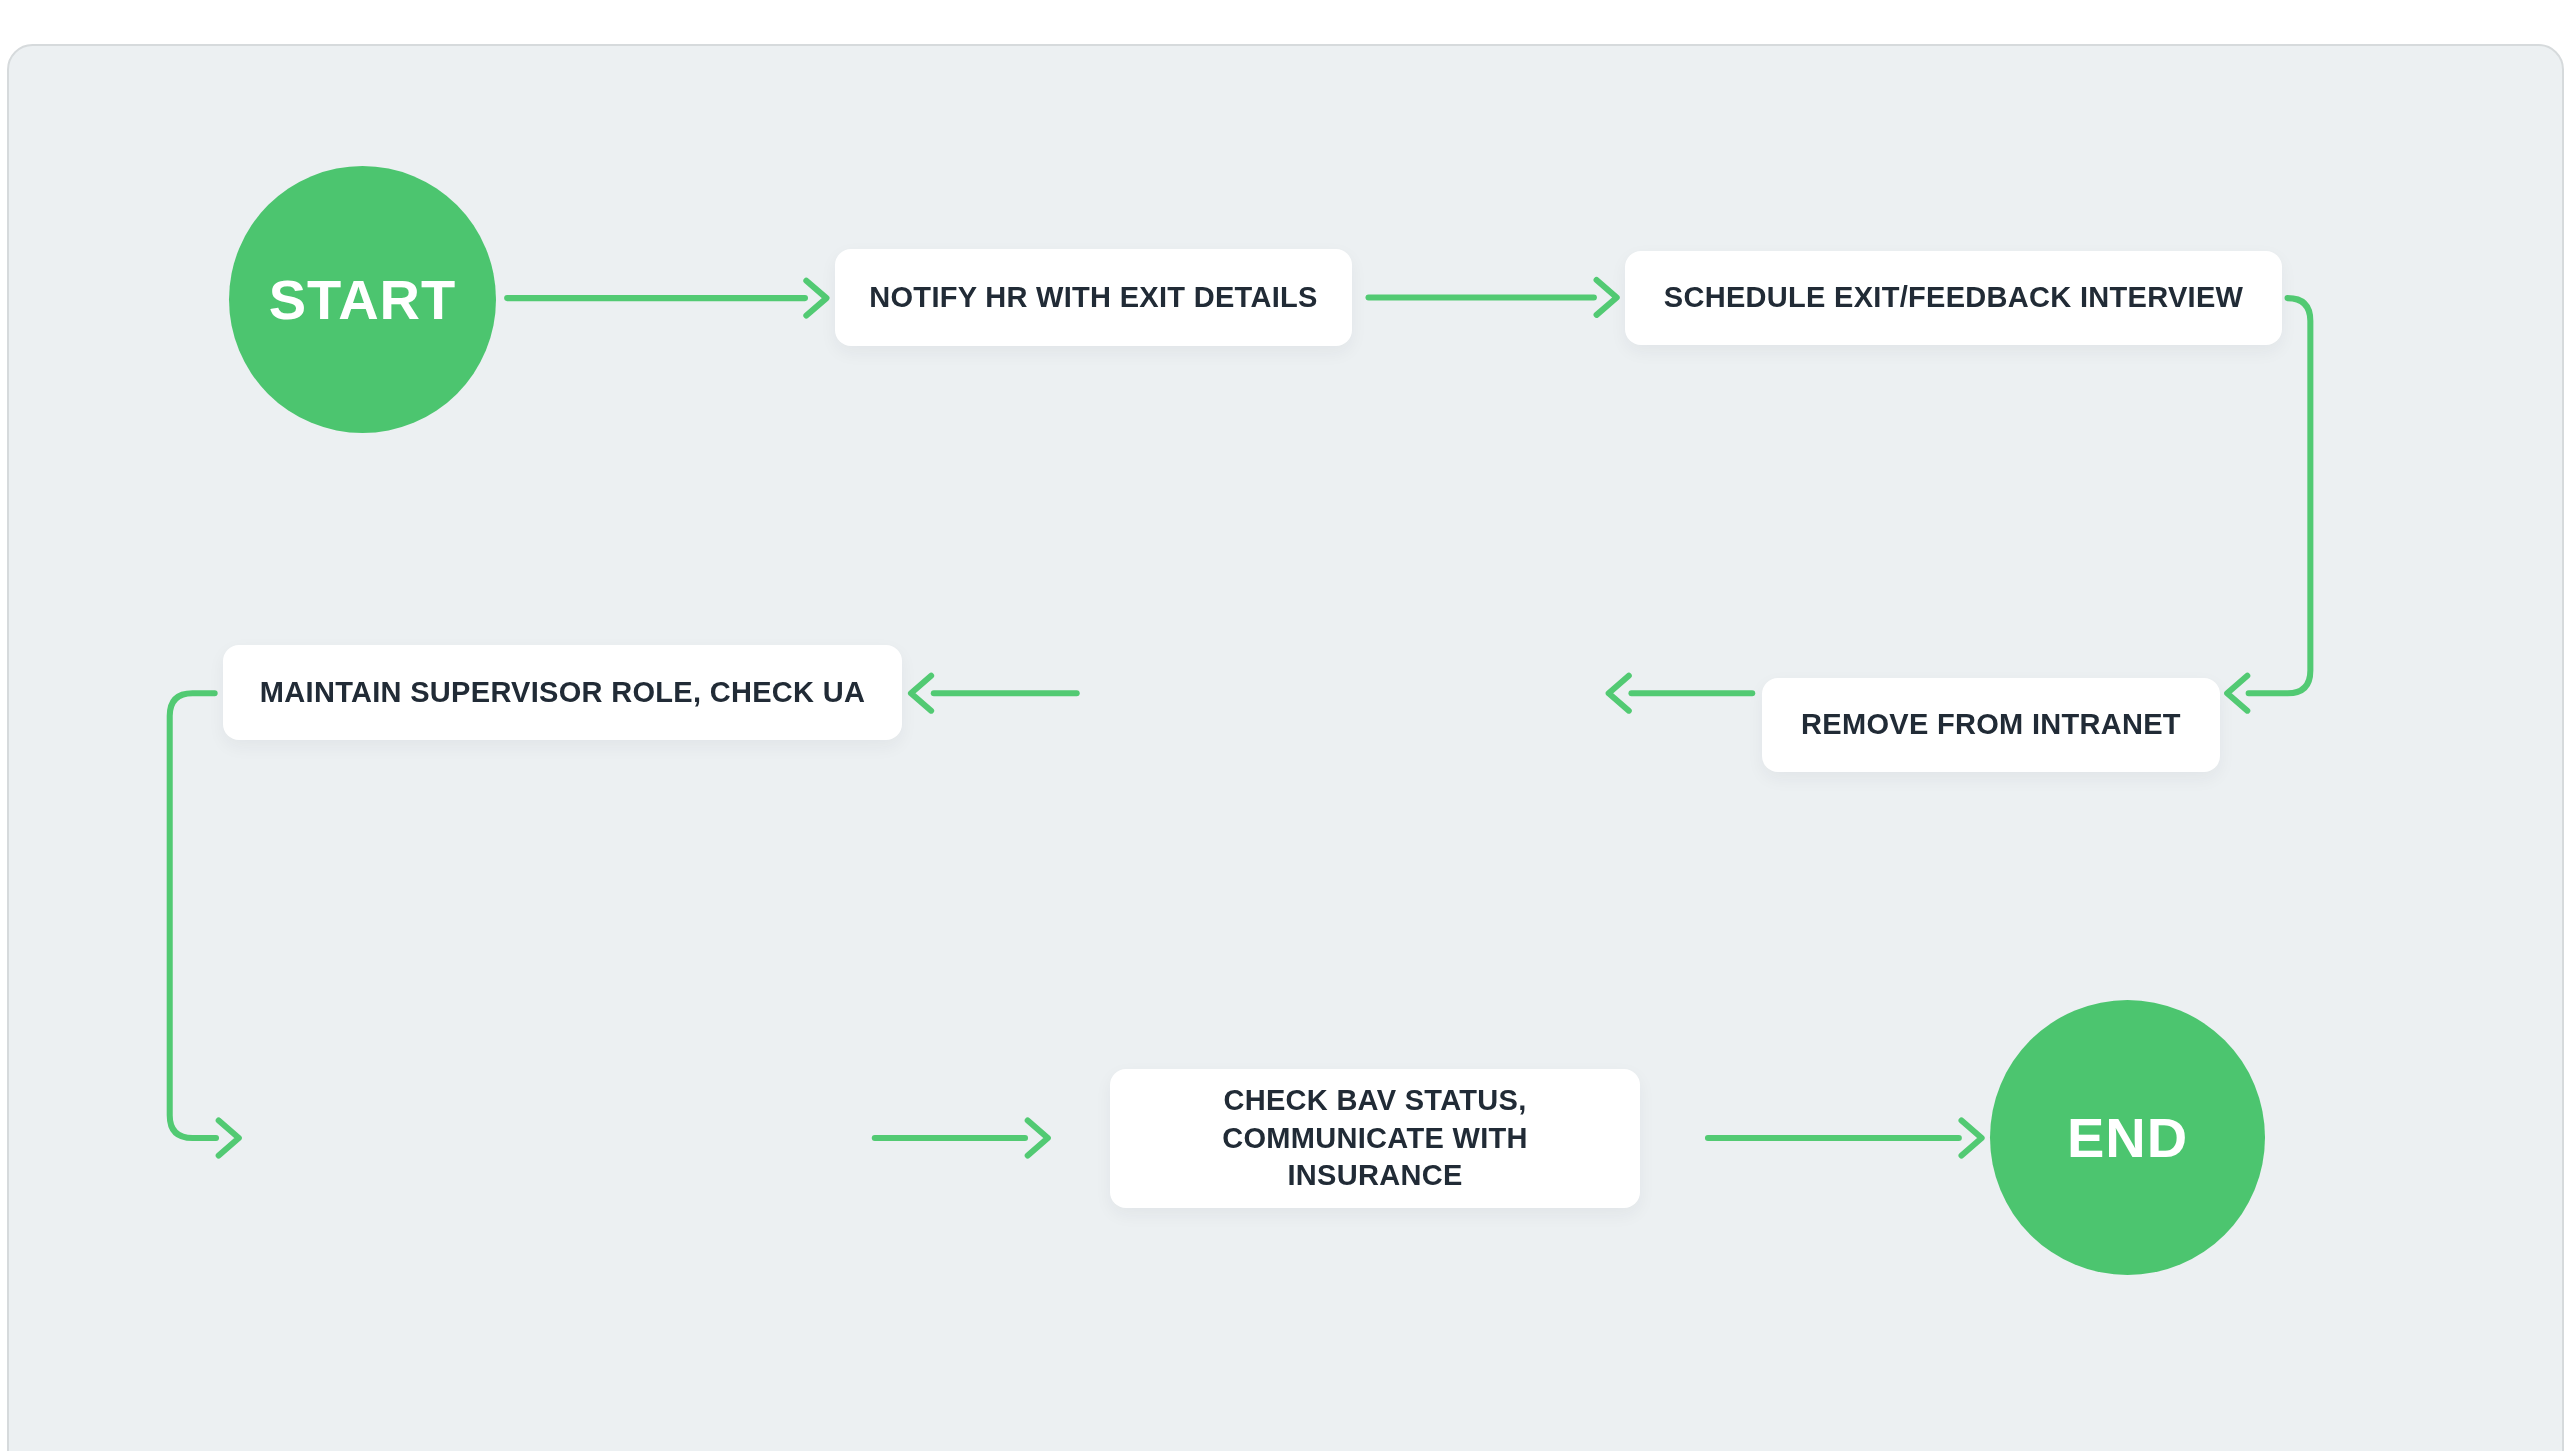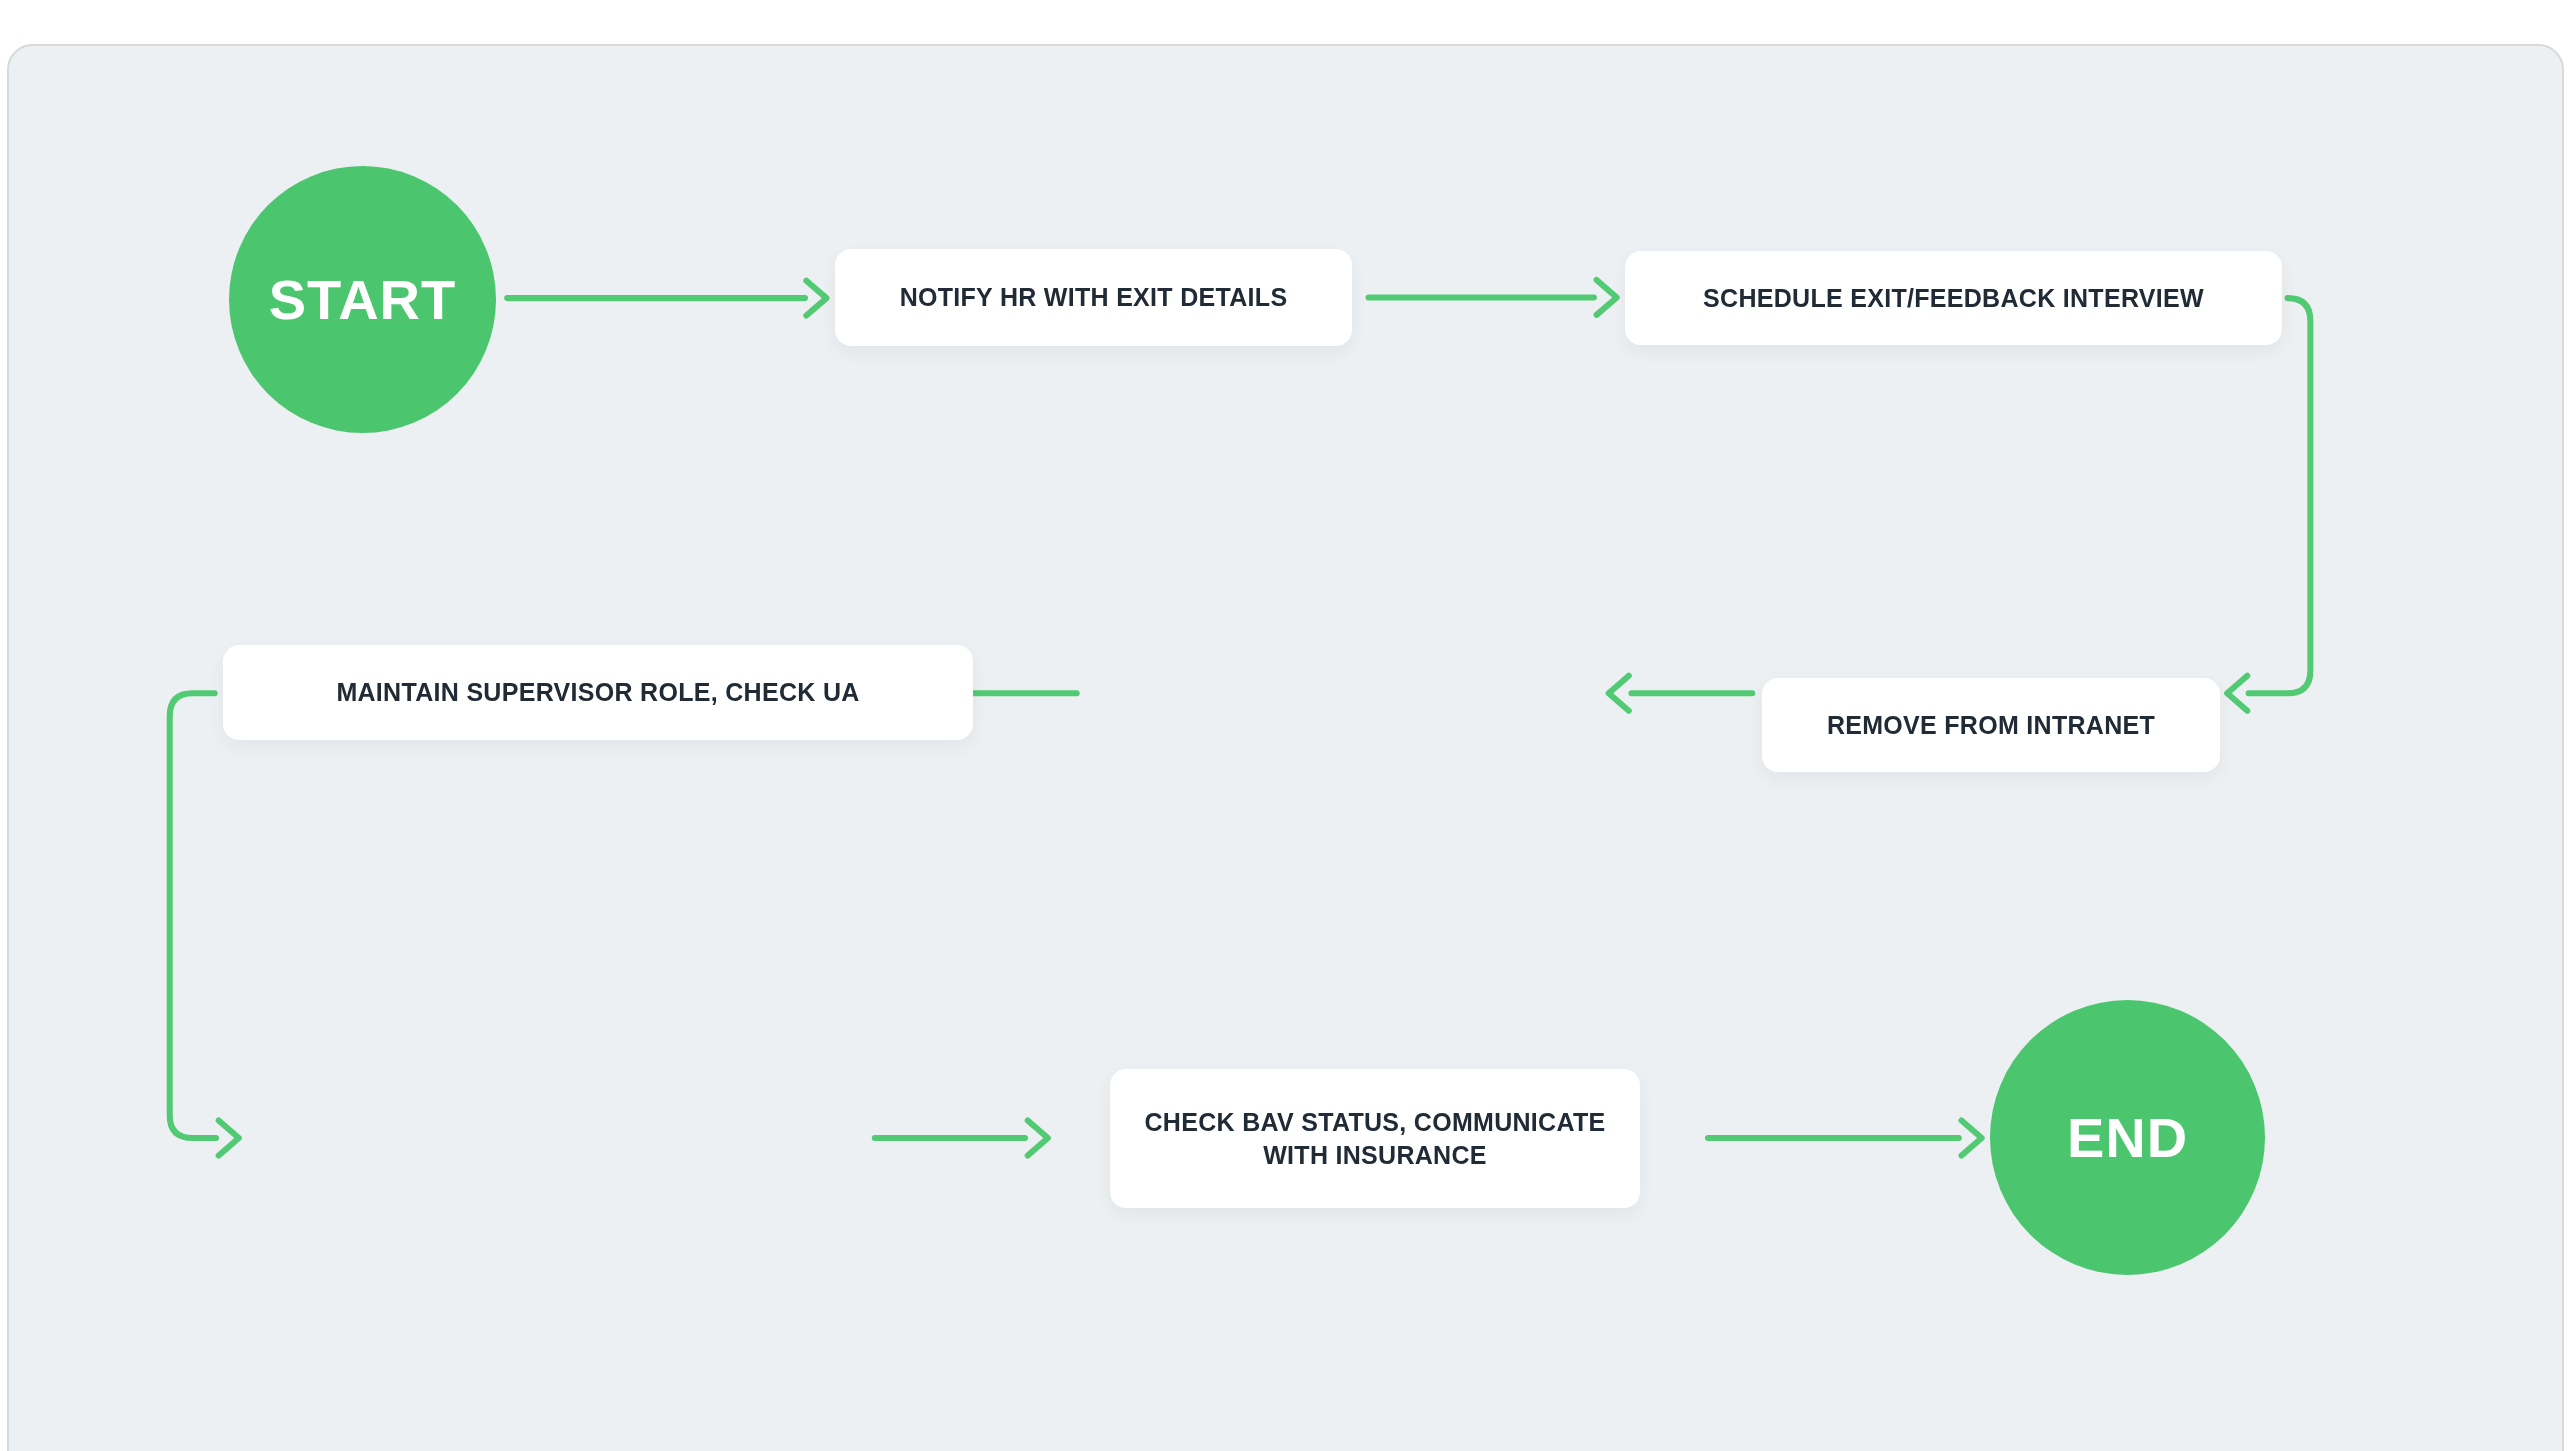--- a/index.html
+++ b/index.html
@@ -61,34 +61,34 @@
   .node-circle.end   { left: 1990px; top: 963px; width: 275px; height: 275px; }
   .step-box {
     position: absolute;
     background: var(--box-fill, #ffffff);
     color: var(--box-text, #212b36);
     border-radius: 16px;
     display: flex;
     align-items: center;
     justify-content: center;
     text-align: center;
-    font-size: 25px;
+    font-size: 29px;
     font-weight: bold;
     letter-spacing: 0.3px;
     line-height: 1.3;
     box-sizing: border-box;
     padding: 0 28px;
     box-shadow: 0 6.7px 17.4px rgba(32, 43, 54, 0.05);
     cursor: pointer;
   }
   .box-notify     { left: 835px; top: 212px;  width: 517px;  height: 97px; }
   .box-schedule   { left: 1625px; top: 214px;  width: 657px;  height: 94px; }
   .box-remove     { left: 1762px; top: 641px;  width: 458px;  height: 94px; }
   .box-access     { left: 1086px; top: 609px;  width: 513px;  height: 94px; }
-  .box-maintain   { left: 223px;  top: 608px;  width: 750px; height: 95px; }
+  .box-maintain   { left: 223px;  top: 608px;  width: 679px; height: 95px; }
   .box-jobbike    { left: 248px;  top: 1053px; width: 617px;  height: 96px; }
   .box-bav        { left: 1110px; top: 1032px; width: 530px;  height: 139px; }
 </style>
 </head>
 <body>
 
 <div class="page">
   <div class="panel"></div>
 
   <svg class="connector-layer" viewBox="0 0 3840 2164" aria-hidden="true">

